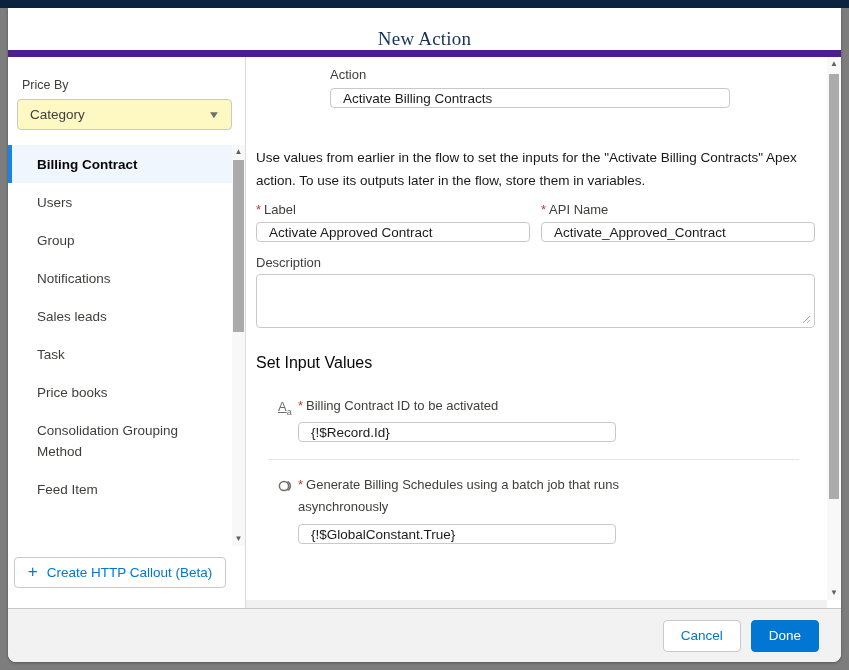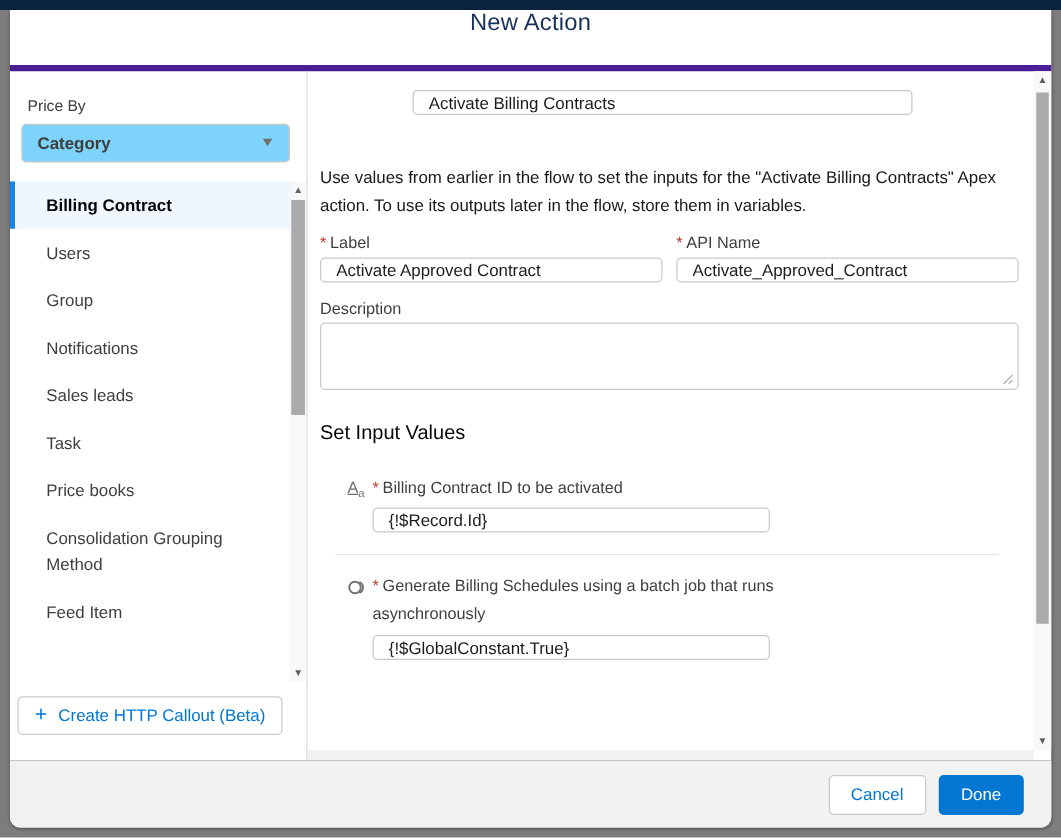--- a/index.html
+++ b/index.html
@@ -11,31 +11,31 @@
     overflow: hidden;
   }
   .top-strip { position: absolute; top:0; left:0; width:100%; height:8px; background:#0c2340; }
 
   .modal {
     position: absolute; left:8px; top:8px; width:833px; height:654px;
     background:#fff; border-radius:0 0 8px 8px;
     display:flex; flex-direction:column;
     box-shadow: 0 1px 3px rgba(0,0,0,.35);
   }
-  .modal-header { flex:0 0 49px; border-bottom:5px solid #4c1d95; display:flex; align-items:flex-start; justify-content:center; }
+  .modal-header { flex:0 0 49px; border-bottom:7px solid #4c1d95; display:flex; align-items:flex-end; justify-content:center;font-family:Liberation Serif, serif; }
   .modal-title { font-size:19px; color:#16325c; letter-spacing:.2px; }
   .modal-body { flex:1; display:flex; min-height:0; }
 
   
   .sidebar { flex:0 0 238px; width:238px; border-right:1px solid #dddbda; display:flex; flex-direction:column; min-height:0; }
   .filter-label { margin:21px 0 0 14px; font-size:12.5px; color:#3e3e3c; line-height:15px; }
   .combobox {
     margin:6px 13px 0 9px; height:31px; border:1px solid #c9c9c9; border-radius:4px;
-    display:flex; align-items:center; padding:0 12px; background:#7dd3fc;
-    font-size:13.5px; color:#3e3e3c; cursor:pointer;font-weight:bold;
+    display:flex; align-items:center; padding:0 12px; background:#fef9c3;
+    font-size:13.5px; color:#3e3e3c; cursor:pointer;
   }
   .combobox .cb-arrow { margin-left:auto; font-size:10px; color:#6f6f6f; transform:scaleX(1.3); }
   .cat-list { flex:1; margin-top:15px; position:relative; overflow:hidden; min-height:0; }
   .cat-items { margin-right:13px; }
   .cat-item { padding:9px 10px 8px 29px; font-size:13.5px; line-height:21px; color:#3e3e3c; cursor:pointer; }
   .cat-item.selected { background:#f0f6fe; border-left:4px solid #1785e8; padding-left:25px; font-weight:700; color:#080707; }
   .callout-wrap { flex:0 0 auto; padding:11px 19px 20px 6px; }
   .callout-btn {
     width:100%; height:31px; border:1px solid #c9c9c9; border-radius:4px; background:#fff;
     color:#0176d3; font-size:13.5px; font-family:inherit;
@@ -140,20 +140,21 @@
           <span class="plus">+</span>
           <span>Create HTTP Callout (Beta)</span>
         </button>
       </div>
     </div>
 
     <div class="main">
       <div class="main-content">
 
         <div class="action-group">
+          <div class="field-label">Action</div>
           <input class="text-input" type="text" value="Activate Billing Contracts" style="">
         </div>
 
         <div class="intro">Use values from earlier in the flow to set the inputs for the "Activate Billing Contracts" Apex action. To use its outputs later in the flow, store them in variables.</div>
 
         <div class="two-col">
           <div class="col">
             <div class="field-label"><span class="req">*</span><span>Label</span></div>
             <input class="text-input" type="text" value="Activate Approved Contract" style="">
           </div>

